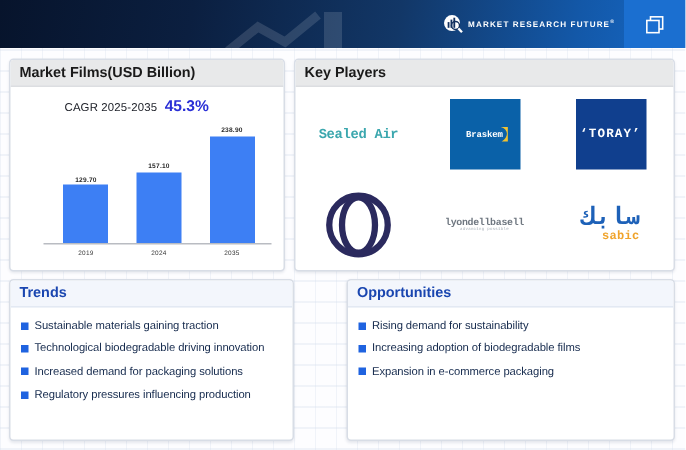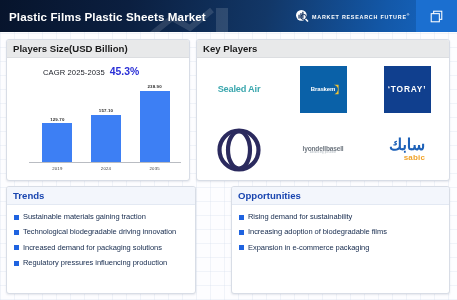--- a/index.html
+++ b/index.html
@@ -125,21 +125,21 @@
   
   #panel-players { left: 196px; top: 39px; width: 254px; height: 142px; }
   #logo-grid {
     position: absolute; left: 0; top: 19px;
     width: 252px; height: 121px;
     display: grid;
     grid-template-columns: 1fr 1fr 1fr;
     grid-template-rows: 1fr 1fr;
     align-items: center; justify-items: center;
   }
-  .logo-cell { display: flex; align-items: center; justify-content: center; }
+  .logo-cell { display: flex; align-items: center; justify-content: center; font-family: Liberation Mono, monospace; }
 
   .lg-sealedair {
     font-size: 9.2px; font-weight: bold; color: #3ba7ae;
     letter-spacing: -.2px; white-space: nowrap;
   }
   .lg-braskem {
     width: 47px; height: 47px; background: #0a61a8;
     display: flex; align-items: center; justify-content: center;
     position: relative;
   }
@@ -199,21 +199,20 @@
 </head>
 <body>
 
 <div id="page">
 
   <div id="header">
     <svg id="header-deco" viewBox="0 0 120 34">
       <polyline points="2,28 22,12 40,22 62,4" fill="none" stroke="#ffffff" stroke-width="6"></polyline>
       <rect x="66" y="2" width="12" height="30" fill="#ffffff"></rect>
     </svg>
-    <div class="hdr-title">Plastic Films Plastic Sheets Market</div>
 
     <div id="brand">
       <svg class="brand-mark" viewBox="0 0 22 22">
         <circle cx="10" cy="10" r="8.4" fill="#ffffff"></circle>
         <rect x="5.4" y="9" width="1.9" height="6" fill="#12305e"></rect>
         <rect x="8.4" y="6.4" width="1.9" height="8.6" fill="#12305e"></rect>
         <rect x="11.4" y="4.4" width="1.9" height="10.6" fill="#12305e"></rect>
         <circle cx="13.6" cy="12.6" r="4.2" fill="none" stroke="#12305e" stroke-width="1.5"></circle>
         <line x1="16.6" y1="15.6" x2="20.4" y2="19.6" stroke="#ffffff" stroke-width="2.4"></line>
       </svg>
@@ -225,21 +224,21 @@
     <div id="hdr-right">
       <svg width="13" height="13" viewBox="0 0 16 16">
         <rect x="4.5" y="1.5" width="10" height="10" fill="none" stroke="#ffffff" stroke-width="1.3"></rect>
         <rect x="1.5" y="4.5" width="10" height="10" fill="#1b6fd0" stroke="#ffffff" stroke-width="1.3"></rect>
       </svg>
     </div>
   </div>
 
   <div class="panel" id="panel-market">
     <div class="panel-head">
-      <span class="panel-title">Players Size(USD Billion)</span>
+      <span class="panel-title">Market Films(USD Billion)</span>
     </div>
 
     <div id="cagr-row">
       <span class="cagr-label">CAGR 2025-2035</span>
       <span class="cagr-value">45.3%</span>
     </div>
 
     <div id="chart">
       <div id="plot">
           <div class="bar-wrap">

